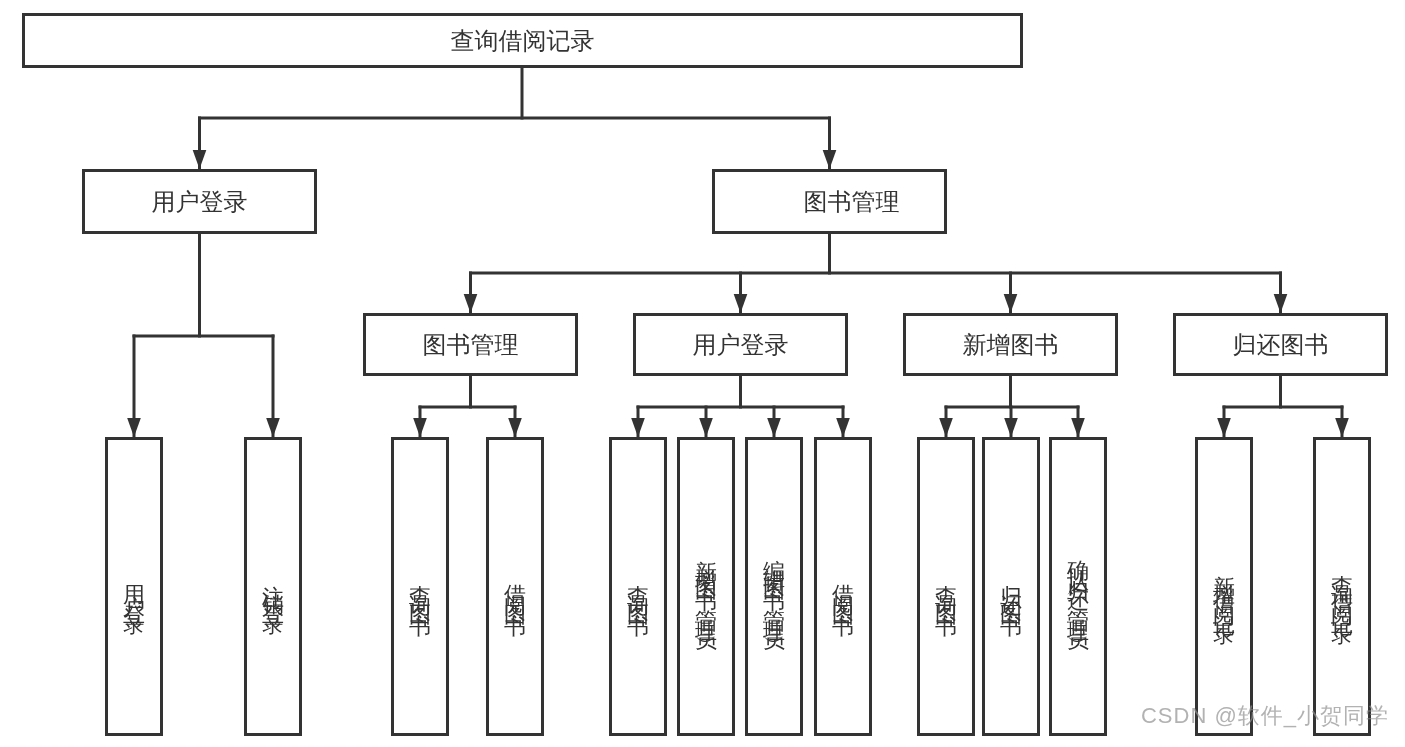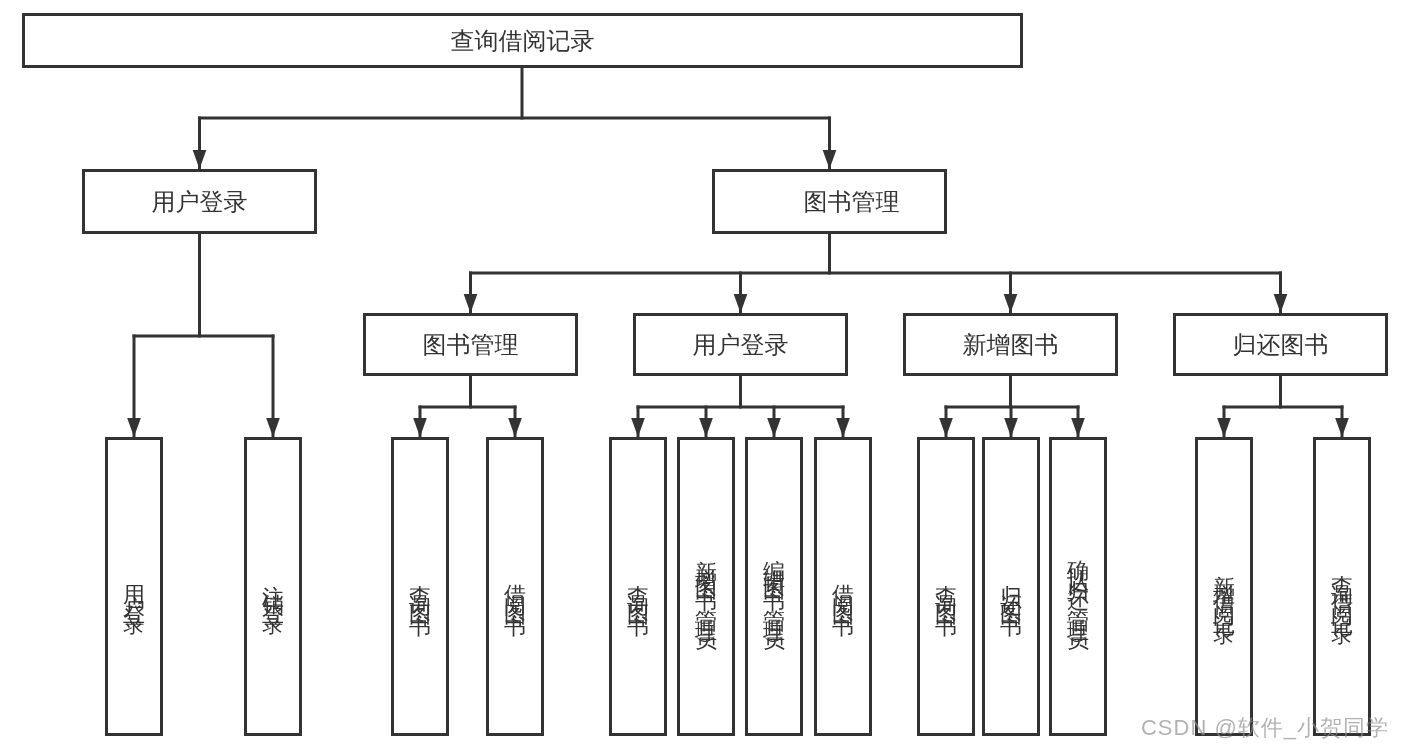--- a/index.html
+++ b/index.html
@@ -38,21 +38,21 @@
     writing-mode: vertical-rl;
     text-orientation: mixed;
     font-size: 22px;
     letter-spacing: 10px;
     line-height: 1;
     white-space: nowrap;
   }
   #watermark {
     position: absolute;
     right: 16px;
-    bottom: 4px;
+    bottom: 16px;
     font-size: 22px;
     color: rgba(145, 145, 145, 0.7);
     letter-spacing: 1px;
     pointer-events: none;
     z-index: 5;
   }
 </style>
 </head>
 <body>
 

